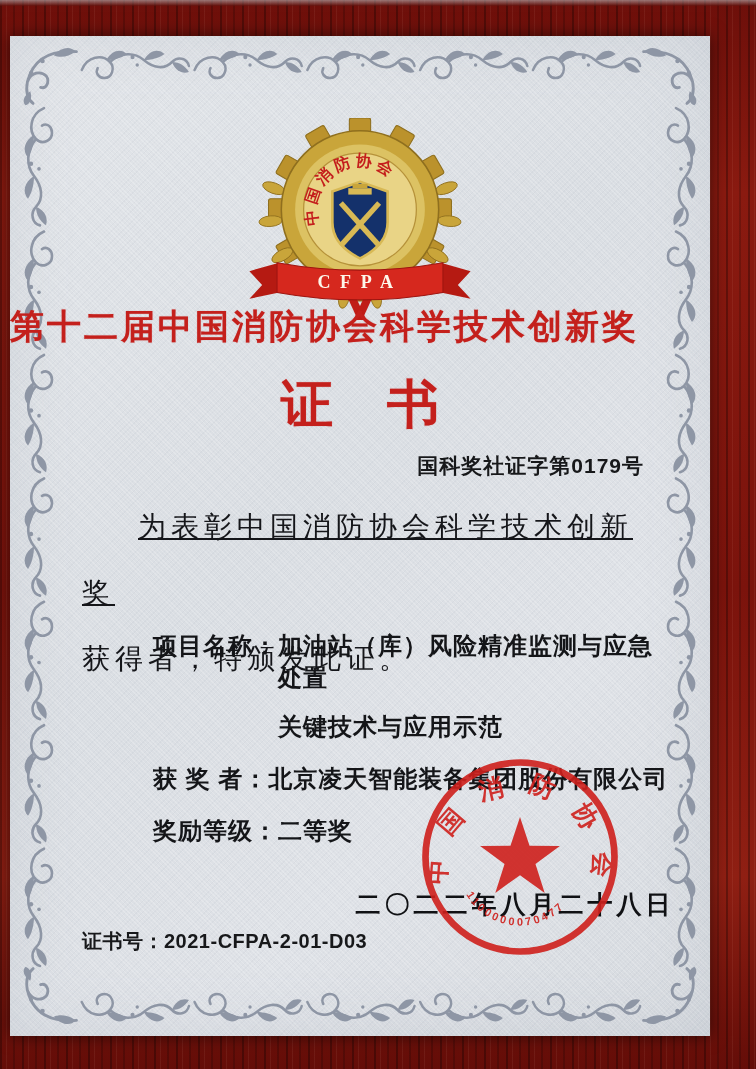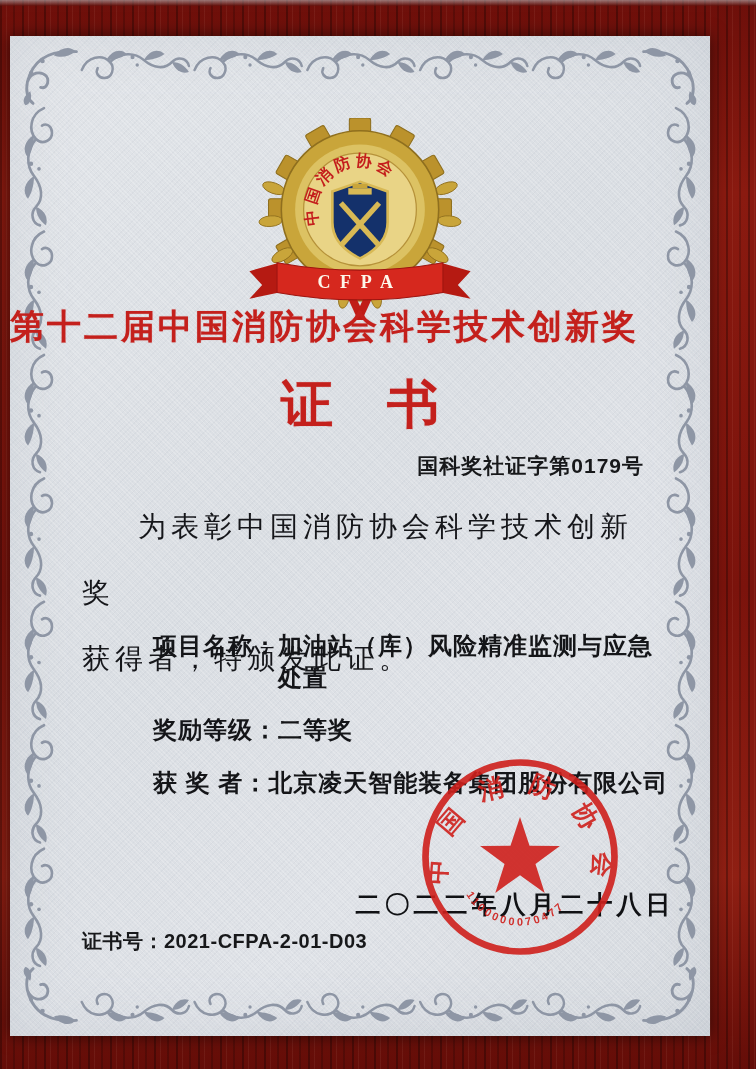--- a/index.html
+++ b/index.html
@@ -60,21 +60,21 @@
   .issue-no{
     position:absolute; left:0; right:66px; top:416px; text-align:right;
     font-size:21px; font-weight:bold; color:#17181a;
     font-family:"Liberation Sans", sans-serif; letter-spacing:1px;padding-left:37px;
   }
   .body-text{
     position:absolute; left:72px; right:58px; top:458px;
     font-size:28px; color:#15161a; line-height:2.35; letter-spacing:5px;
     font-family:"Liberation Serif", serif;
   }
-  .body-text .l1{ text-indent:2em; }
+  .body-text .l1{ text-indent:2em;text-decoration:underline; }
 
   .fields{
     position:absolute; left:143px; right:40px; top:594px;
     font-family:"Liberation Sans", sans-serif; color:#141518;
     font-size:24px; font-weight:bold;
   }
   .frow{ display:flex; margin-bottom:20px; }
   .frow .flabel{ white-space:nowrap; letter-spacing:1px; }
   .frow .fvalue{ letter-spacing:1px; }
   .frow .v2{ margin-top:17px; }
@@ -260,29 +260,30 @@
   <div class="body-text">
     <div class="l1">为表彰中国消防协会科学技术创新奖</div>
     <div class="l2">获得者，特颁发此证。</div>
   </div>
 
   <div class="fields">
     <div class="frow">
       <div class="flabel">项目名称：</div>
       <div class="fvalue">
         <div>加油站（库）风险精准监测与应急处置</div>
+        <div class="v2">关键技术与应用示范</div>
       </div>
+    </div>
+    <div class="frow">
+      <div class="flabel">获 奖 者：</div>
+      <div class="fvalue winner-value">北京凌天智能装备集团股份有限公司</div>
     </div>
     <div class="frow row-grade">
       <div class="flabel">奖励等级：</div>
       <div class="fvalue">二等奖</div>
-    </div>
-    <div class="frow">
-      <div class="flabel">获 奖 者：</div>
-      <div class="fvalue winner-value">北京凌天智能装备集团股份有限公司</div>
     </div>
   </div>
 
   <div class="date-line">二〇二二年八月二十八日</div>
 
   <div class="seal">
     <svg viewBox="0 0 220 220">
       <circle cx="110" cy="110" r="99" fill="none" stroke="#cf201c" stroke-width="7"></circle>
       <polygon points="110,68 120,98.2 151.8,98.4 126.2,117.3 135.9,147.6 110,129 84.1,147.6 93.8,117.3 68.2,98.4 100,98.2" fill="#cf201c"></polygon>
       <defs>

